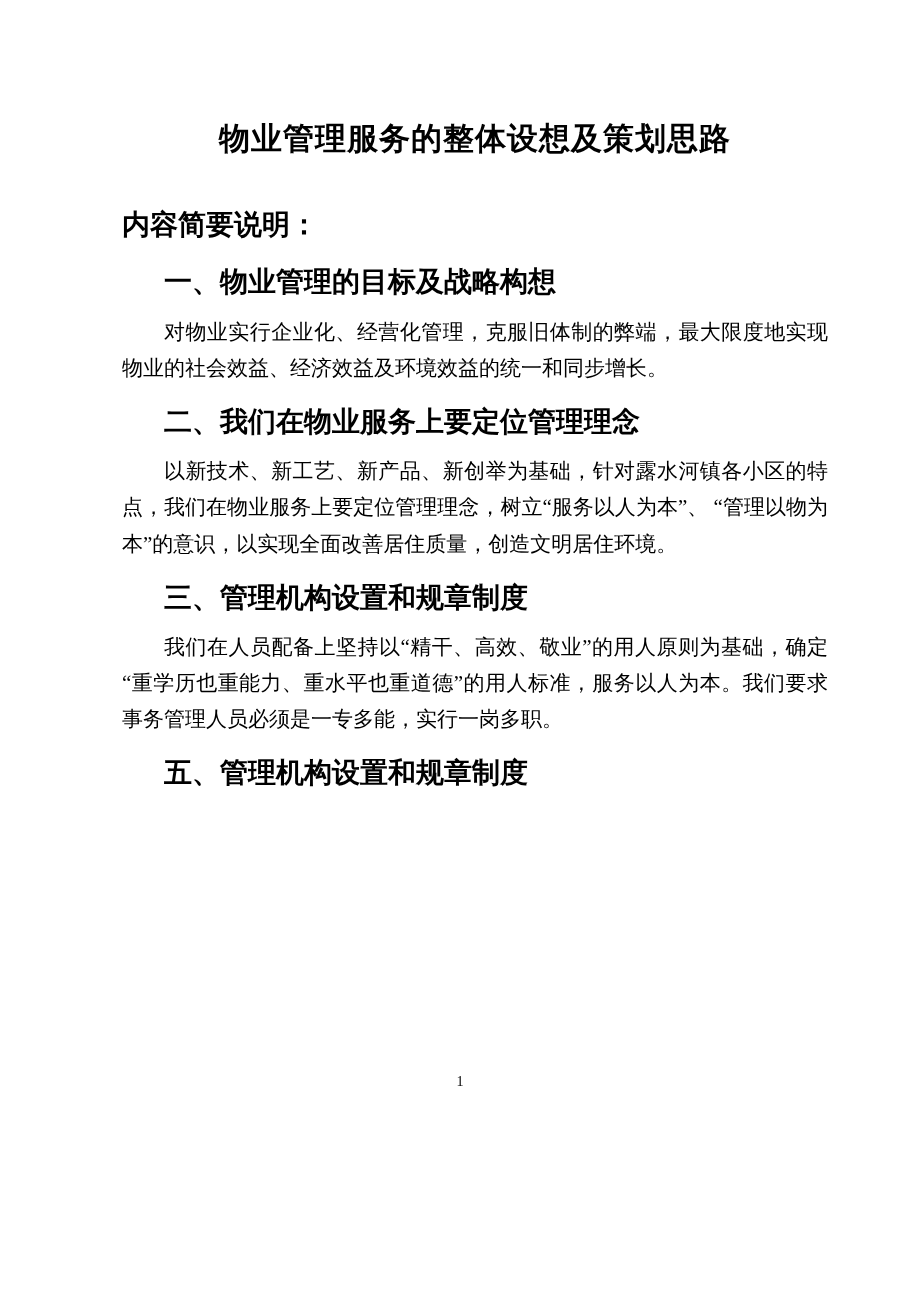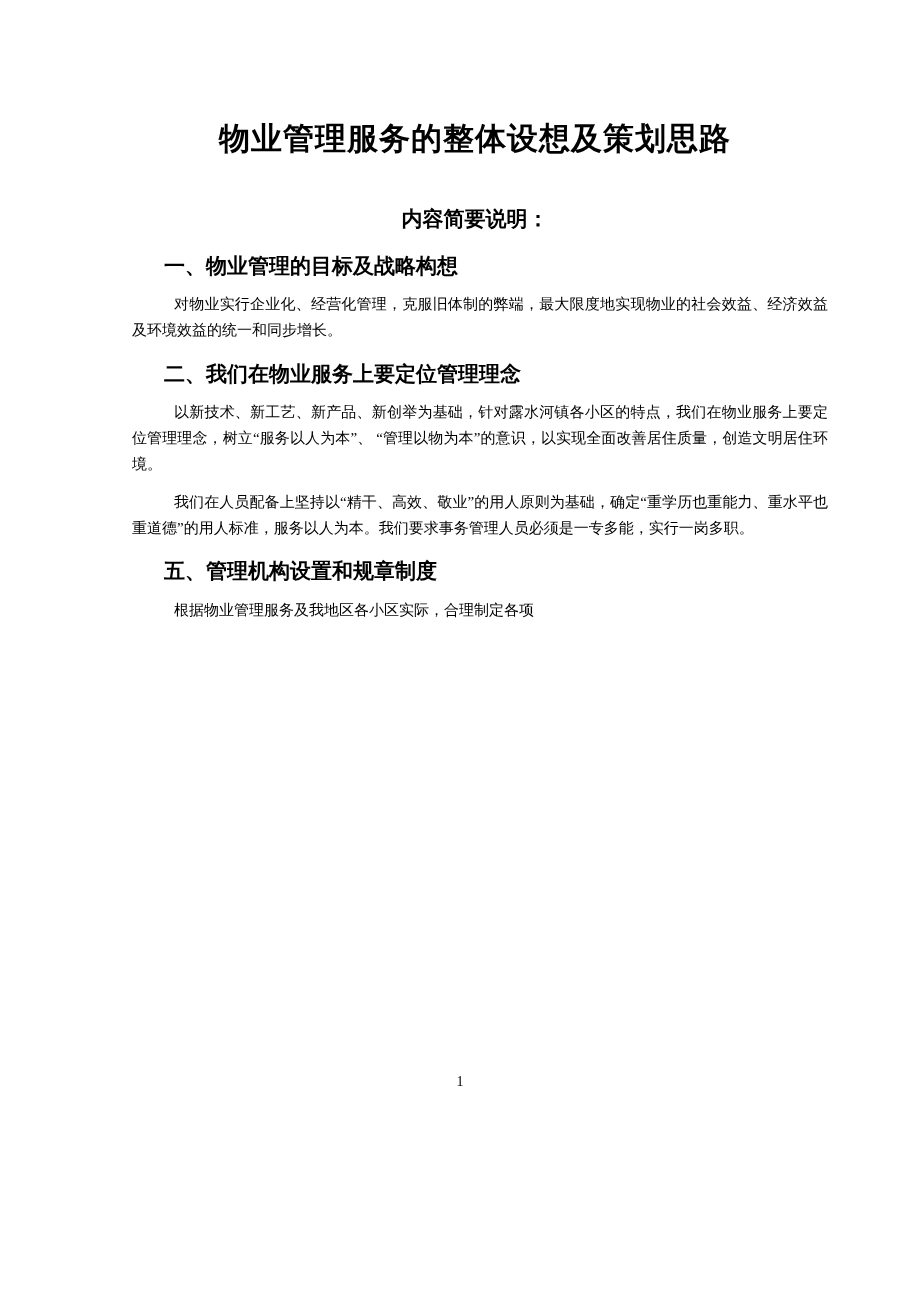--- a/index.html
+++ b/index.html
@@ -27,39 +27,38 @@
     font-weight: bold;
     font-size: 31px;
     text-align: center;
     letter-spacing: 1px;
     margin: 0 0 46px 0;
     line-height: 1.3;
   }
   .lead {
     font-family: "DejaVu Sans", "Liberation Sans", sans-serif;
     font-weight: bold;
-    font-size: 21px;
+    font-size: 28px;
     margin: 0 0 14px 0;
     line-height: 1.5;
-    text-align: center;
   }
   .section-heading {
     font-family: "DejaVu Sans", "Liberation Sans", sans-serif;
     font-weight: bold;
-    font-size: 21px;
+    font-size: 28px;
     text-indent: 42px;
     margin: 14px 0 10px 0;
     line-height: 1.55;
   }
   .para {
     font-family: "Liberation Serif", "DejaVu Serif", serif;
-    font-size: 15px;
+    font-size: 21px;
     line-height: 1.72;
     text-indent: 42px;
-    margin: 0 0 12px 10px;
+    margin: 0 0 12px 0;
     text-align: justify;
     text-justify: inter-ideograph;
   }
   .page-number {
     position: absolute;
     left: 0;
     right: 0;
     bottom: 34px;
     text-align: center;
     font-family: "Liberation Serif", "DejaVu Serif", serif;
@@ -75,21 +74,21 @@
   <h1 class="doc-title">物业管理服务的整体设想及策划思路</h1>
 
   <p class="lead">内容简要说明：</p>
 
   <h2 class="section-heading">一、物业管理的目标及战略构想</h2>
   <p class="para">对物业实行企业化、经营化管理，克服旧体制的弊端，最大限度地实现物业的社会效益、经济效益及环境效益的统一和同步增长。</p>
 
   <h2 class="section-heading">二、我们在物业服务上要定位管理理念</h2>
   <p class="para">以新技术、新工艺、新产品、新创举为基础，针对露水河镇各小区的特点，我们在物业服务上要定位管理理念，树立“服务以人为本”、 “管理以物为本”的意识，以实现全面改善居住质量，创造文明居住环境。</p>
 
+  <h2 class="section-heading">三、管理机构设置和规章制度</h2>
 
   <p class="para">我们在人员配备上坚持以“精干、高效、敬业”的用人原则为基础，确定“重学历也重能力、重水平也重道德”的用人标准，服务以人为本。我们要求事务管理人员必须是一专多能，实行一岗多职。</p>
 
   <h2 class="section-heading">五、管理机构设置和规章制度</h2>
-  <p class="para">根据物业管理服务及我地区各小区实际，合理制定各项</p>
 
   <div class="page-number">1</div>
 
 </div>
 
 </body></html>

